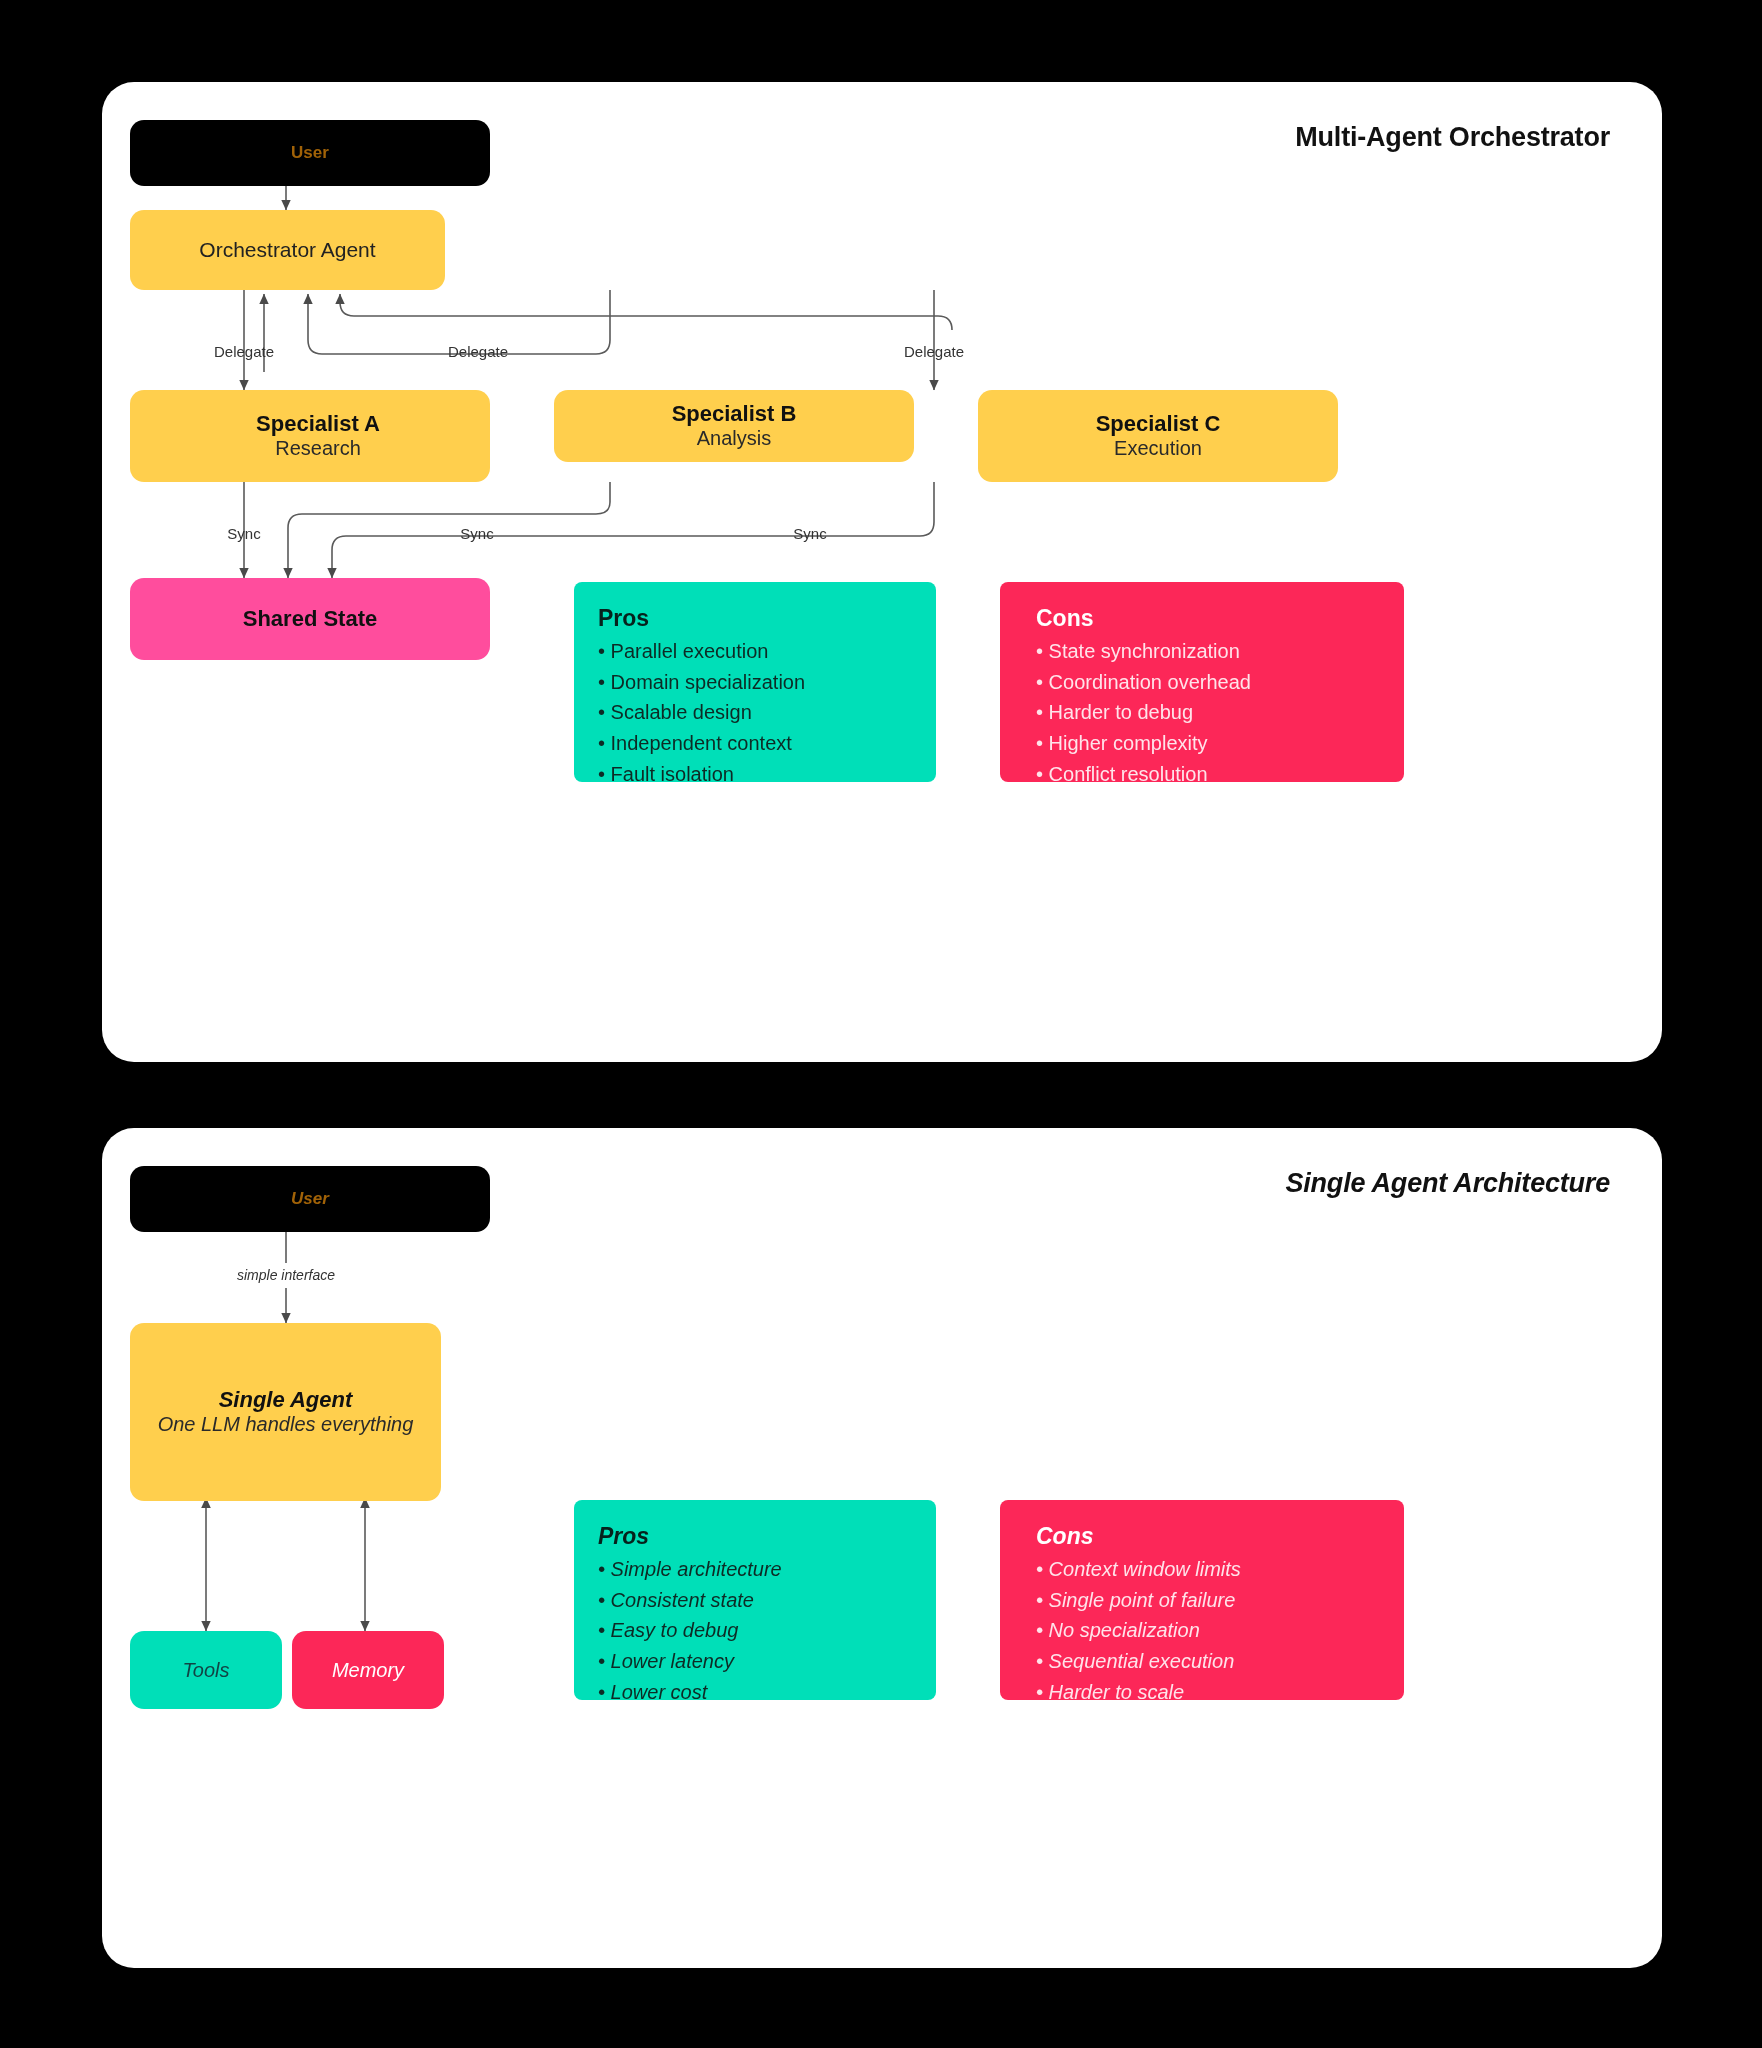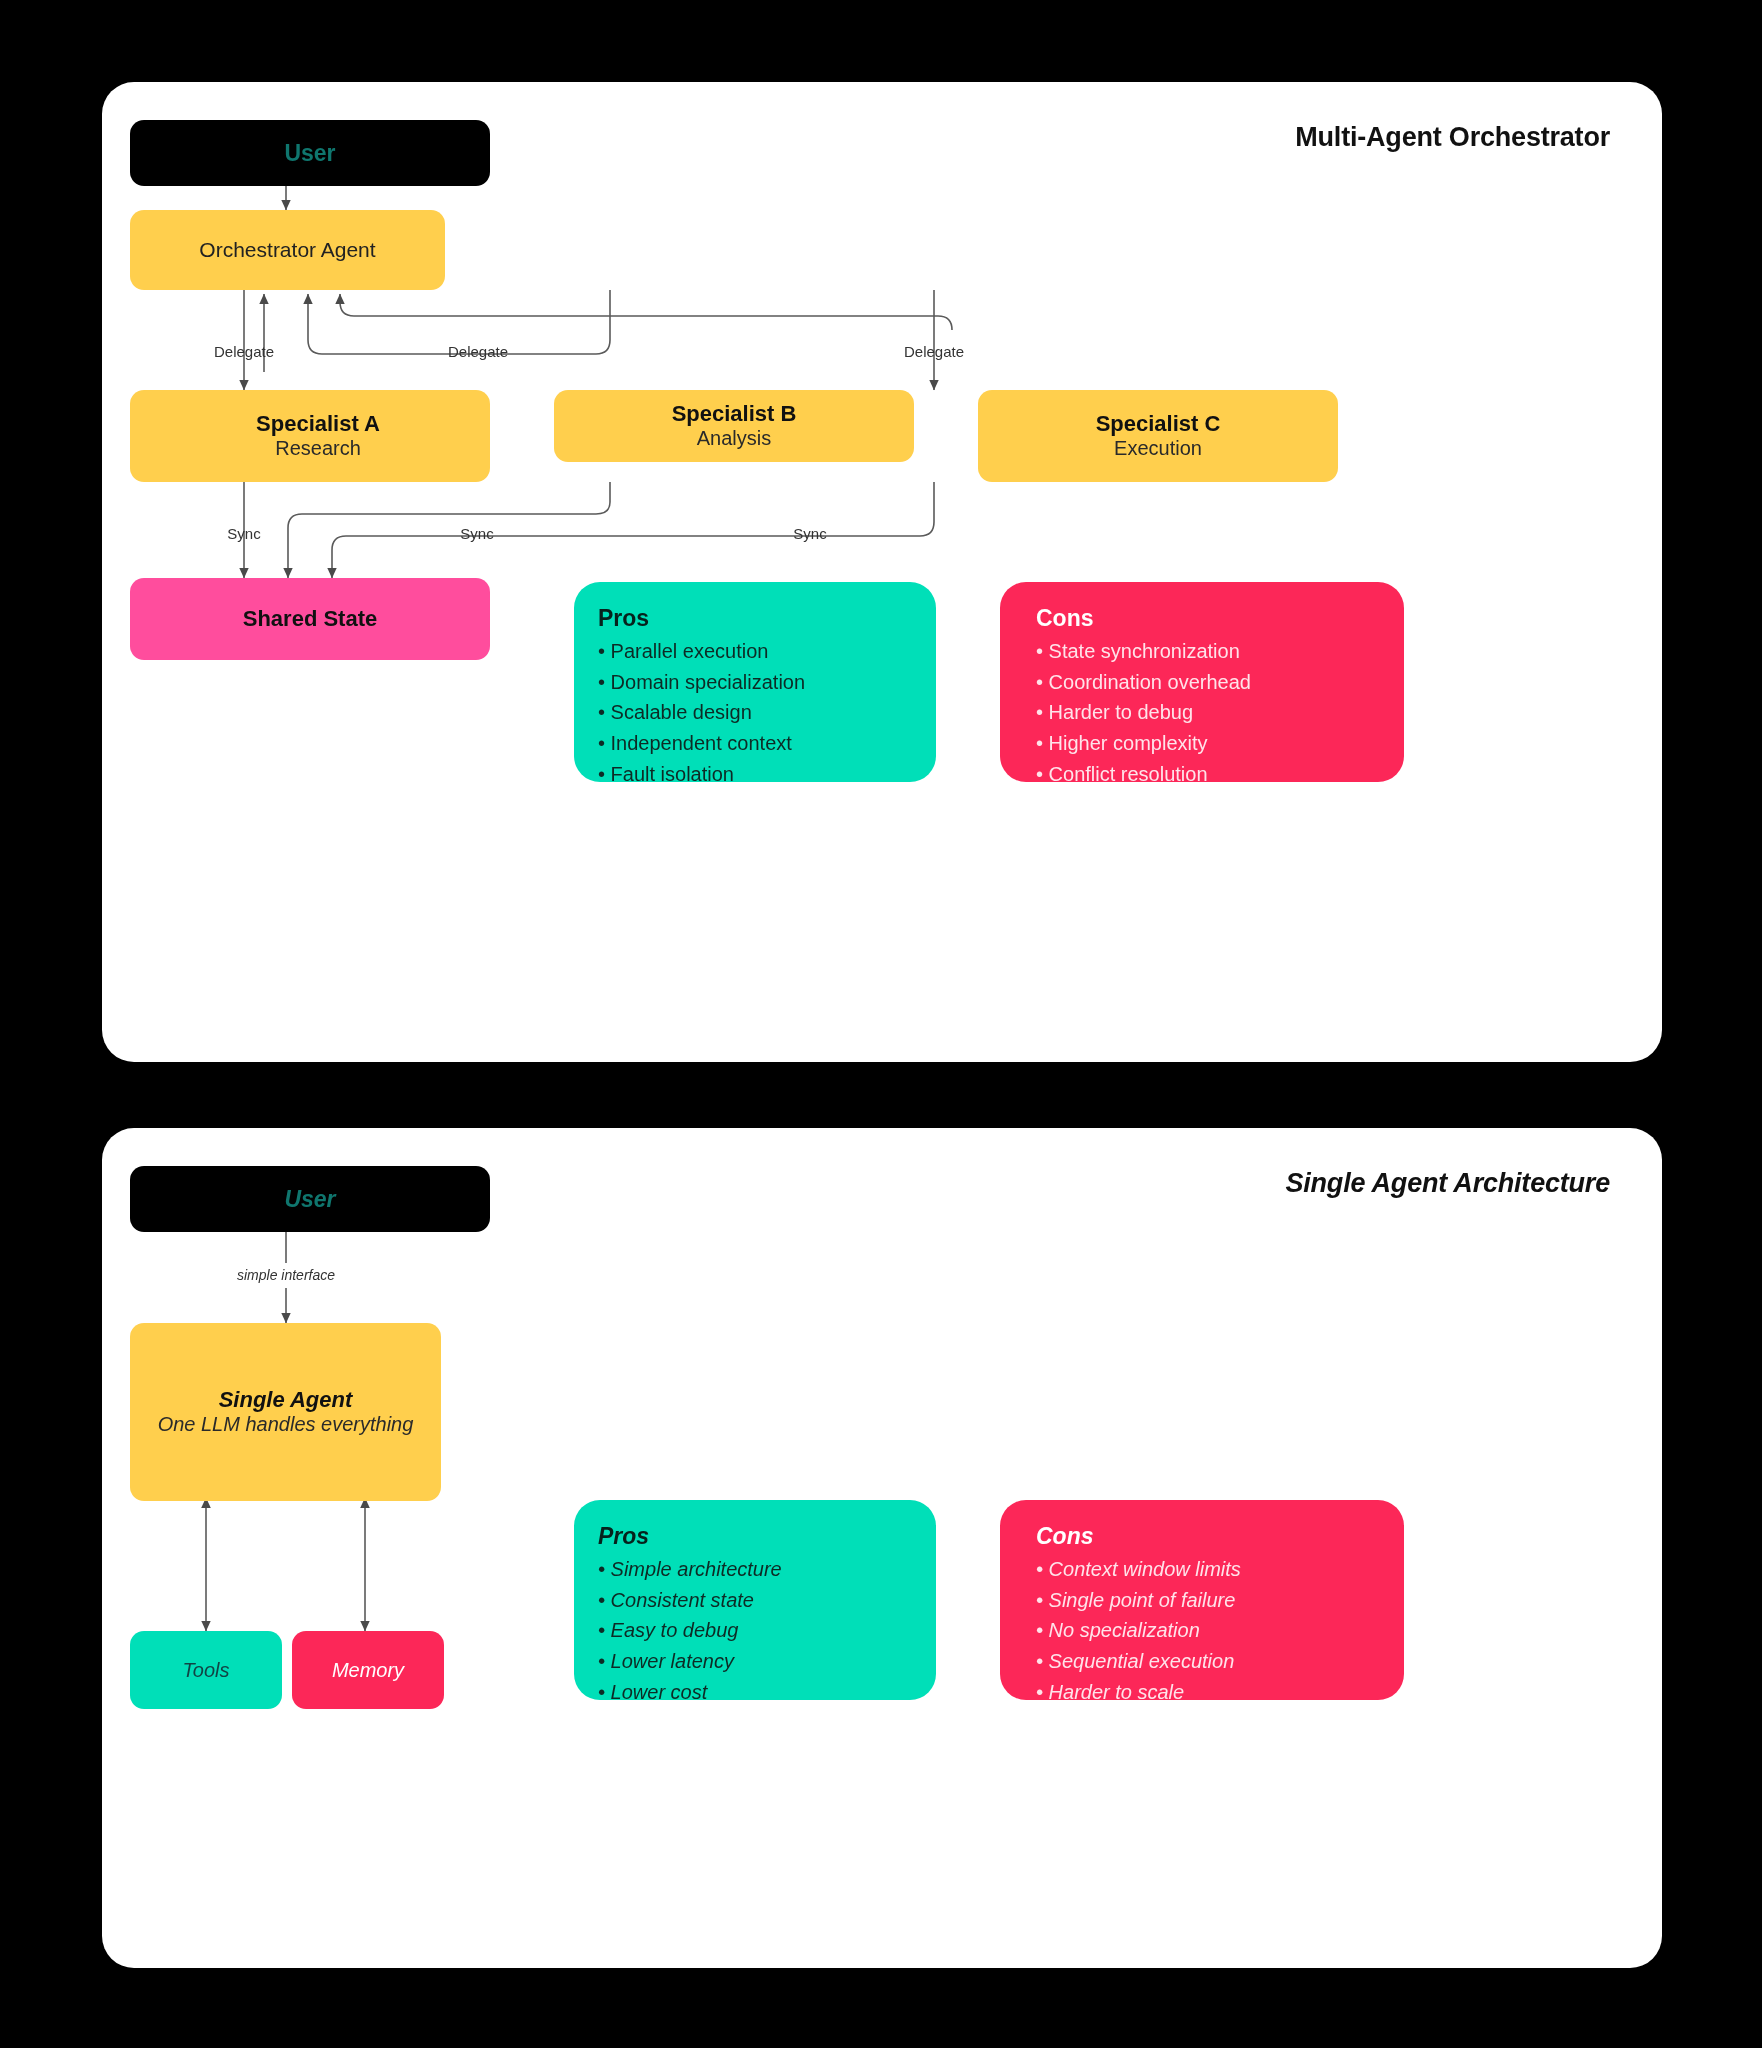--- a/index.html
+++ b/index.html
@@ -16,33 +16,33 @@
     font-size:27px;font-weight:700;color:#111;letter-spacing:-0.2px;
     white-space:nowrap;
   }
 
   .node{position:absolute;border-radius:14px;display:flex;flex-direction:column;
         align-items:center;justify-content:center;text-align:center;box-sizing:border-box;}
   .node .t1{font-weight:700;line-height:1.15;}
   .node .t2{line-height:1.25;}
 
   .node-dark{background:#000;}
-  .node-dark .t1{color:#0f766e;font-size:23px;}
+  .node-dark .t1{color:#a16207;font-size:17px;}
   .node-yellow{background:#FFCF4D;}
   .node-yellow .t1{color:#111;font-size:22px;}
   .node-yellow .t2{color:#2a2a2a;font-size:20px;}
   .node-yellow .plain{color:#222;font-size:21px;font-weight:400;}
   .node-pink{background:#FF4D9D;}
   .node-pink .t1{color:#111;font-size:22px;}
   .node-teal{background:#00DFB8;}
   .node-teal .plain{color:#144;font-size:20px;font-weight:400;}
   .node-crimson{background:#FC2758;}
   .node-crimson .plain{color:#fff;font-size:20px;font-weight:400;}
 
-  .pcbox{position:absolute;border-radius:26px;box-sizing:border-box;padding:22px 24px 18px 24px;}
+  .pcbox{position:absolute;border-radius:8px;box-sizing:border-box;padding:22px 24px 18px 24px;}
   .pcbox .hd{font-size:23px;font-weight:700;margin-bottom:2px;line-height:1.3;}
   .pcbox ul{list-style:none;margin:0;padding:0;}
   .pcbox li{font-size:20px;line-height:1.54;white-space:nowrap;}
   .pros{background:#00DFB8;}
   .pros .hd{color:#06221c;}
   .pros li{color:#0d2b25;}
   .cons{background:#FC2758;padding-left:36px;}
   .cons .hd{color:#ffffff;}
   .cons li{color:#ffe3ea;}
 

